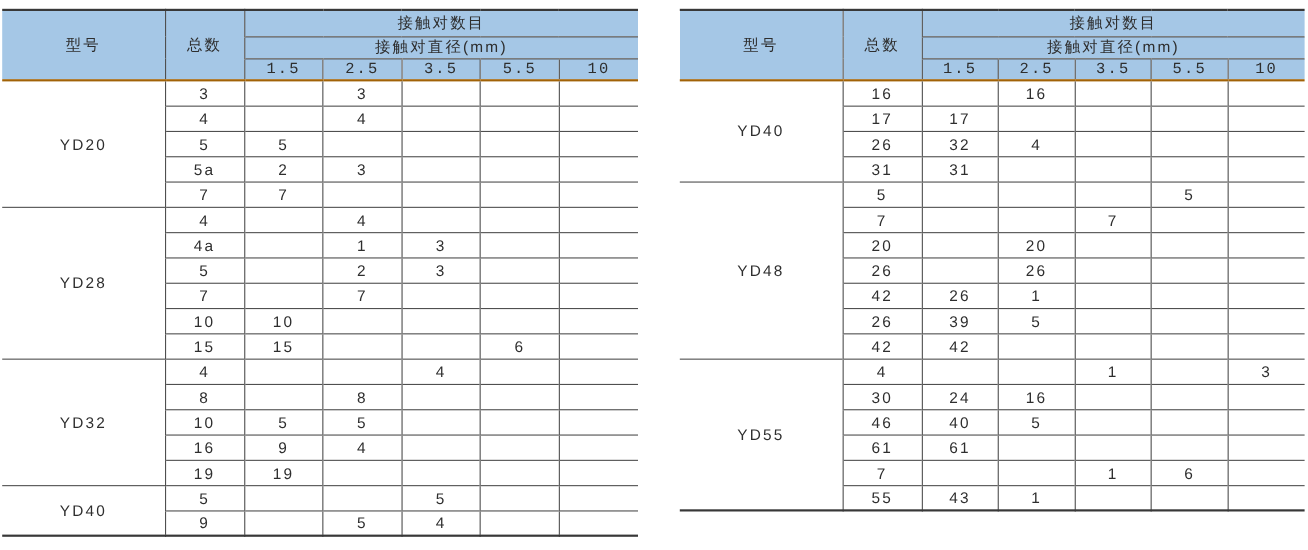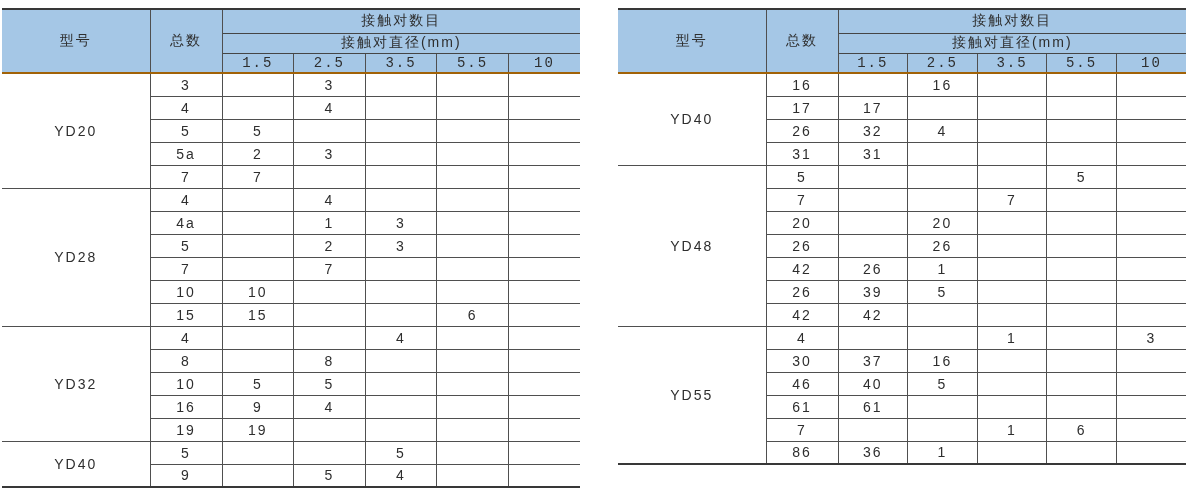--- a/index.html
+++ b/index.html
@@ -351,21 +351,21 @@
           <td class="model" rowspan="6">YD55</td>
           <td class="total">4</td>
           <td class="val"></td>
           <td class="val"></td>
           <td class="val">1</td>
           <td class="val"></td>
           <td class="val">3</td>
         </tr>
         <tr>
           <td class="total">30</td>
-          <td class="val">37</td>
+          <td class="val">24</td>
           <td class="val">16</td>
           <td class="val"></td>
           <td class="val"></td>
           <td class="val"></td>
         </tr>
         <tr>
           <td class="total">46</td>
           <td class="val">40</td>
           <td class="val">5</td>
           <td class="val"></td>
@@ -382,22 +382,22 @@
         </tr>
         <tr>
           <td class="total">7</td>
           <td class="val"></td>
           <td class="val"></td>
           <td class="val">1</td>
           <td class="val">6</td>
           <td class="val"></td>
         </tr>
         <tr>
-          <td class="total">86</td>
-          <td class="val">36</td>
+          <td class="total">55</td>
+          <td class="val">43</td>
           <td class="val">1</td>
           <td class="val"></td>
           <td class="val"></td>
           <td class="val"></td>
         </tr>
       </tbody>
   </table>
 
 </div>
 

